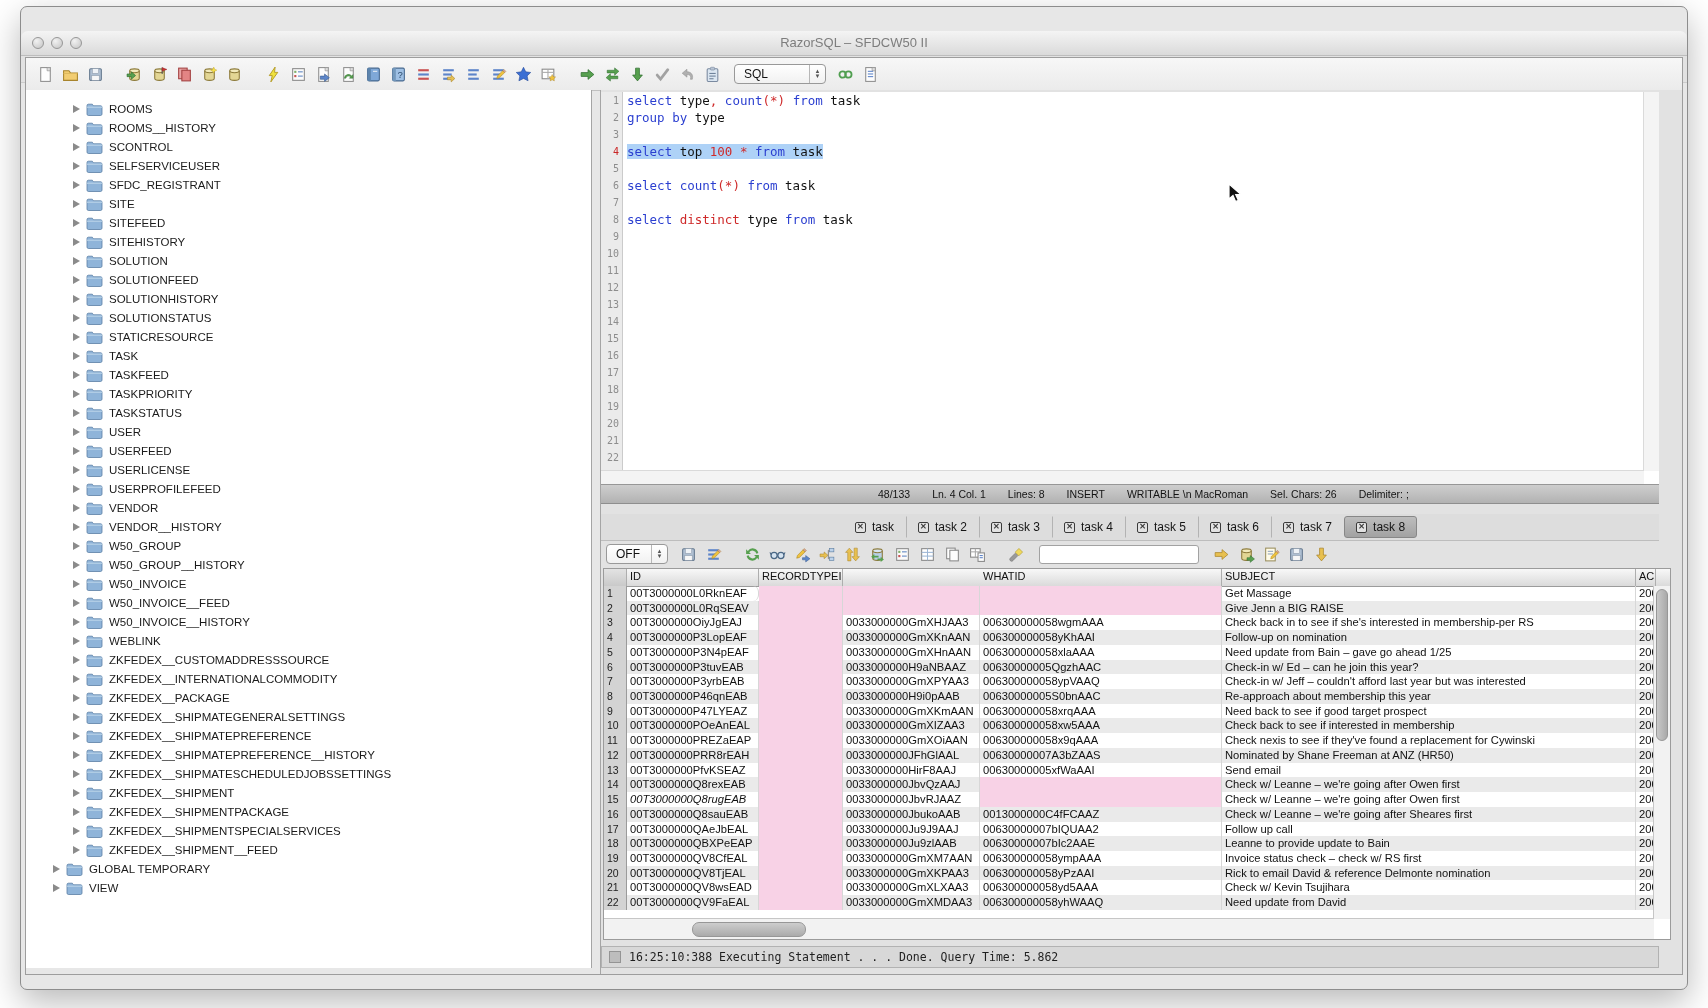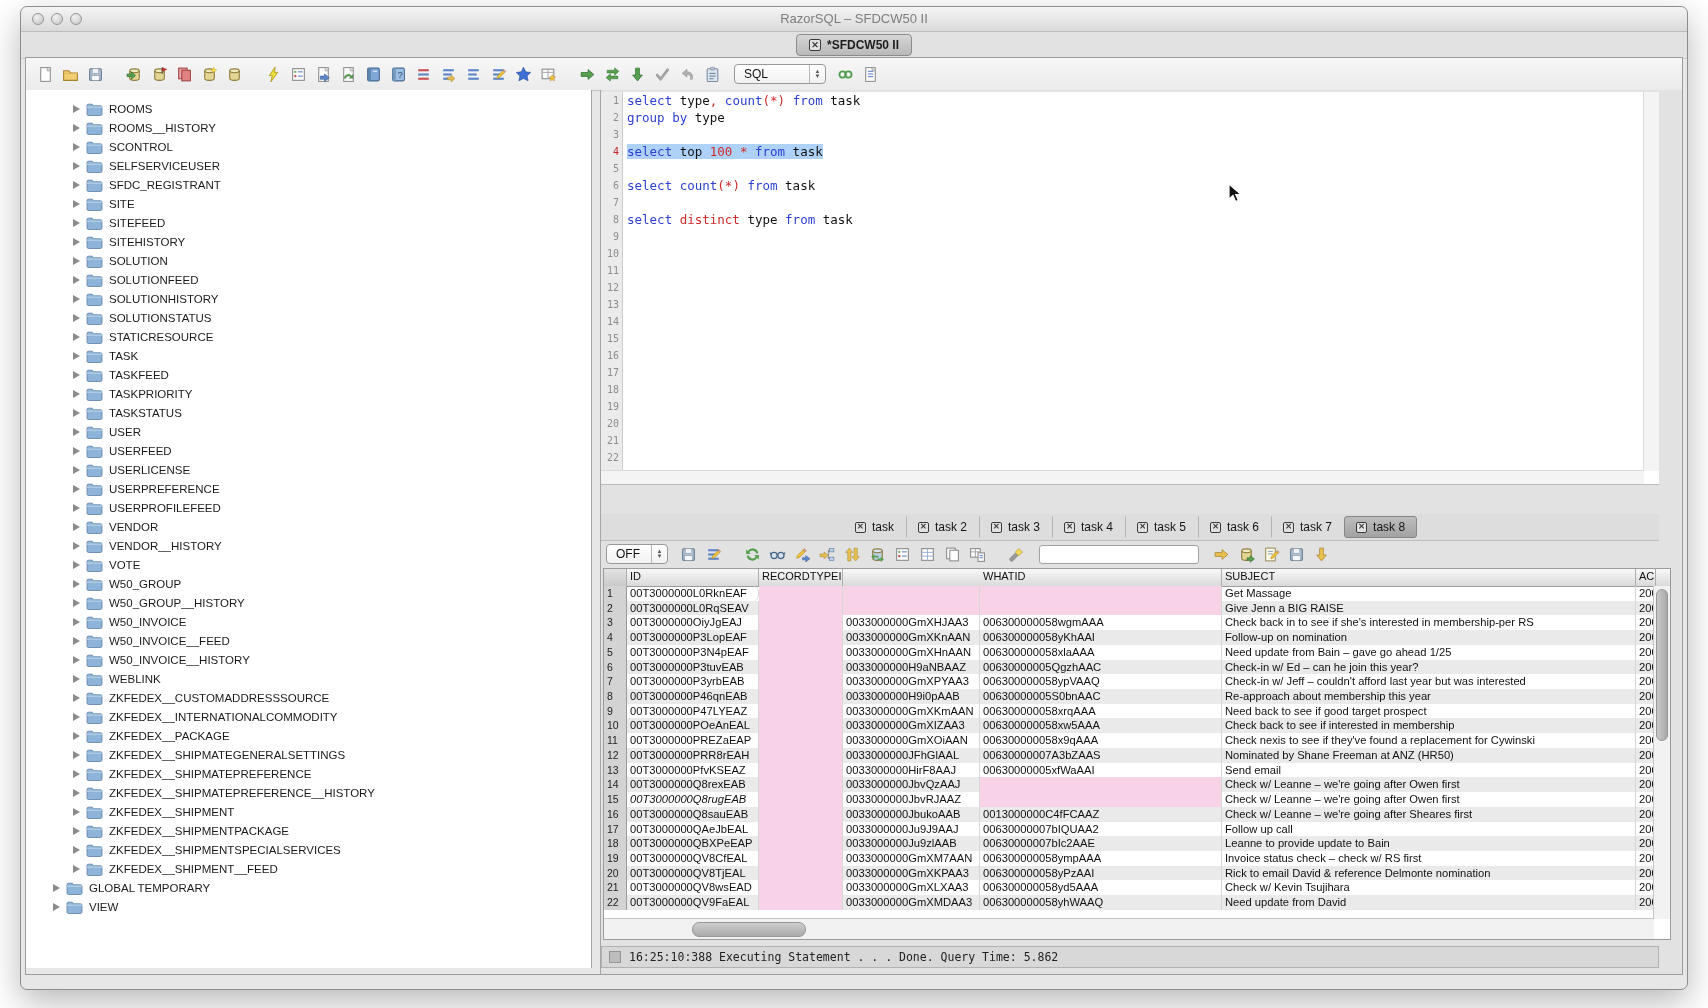--- a/index.html
+++ b/index.html
@@ -1,19 +1,19 @@
 <!DOCTYPE html>
 <html><head>
 <meta charset="utf-8">
 <style>
   html,body{margin:0;padding:0;}
   body{width:1708px;height:1008px;background:#ffffff;font-family:"Liberation Sans",sans-serif;position:relative;overflow:hidden;}
   .window{position:absolute;left:20px;top:6px;width:1666px;height:982px;background:#e7e7e7;border:1px solid #8d8d8d;border-radius:7px;box-shadow:0 12px 34px rgba(0,0,0,.28);}
   
-  .titlebar{height:24px;background:linear-gradient(#f4f4f4,#dadada);border-bottom:1px solid #bdbdbd;border-radius:7px 7px 0 0;position:relative;}
+  .titlebar{height:24px;background:linear-gradient(#f4f4f4,#dadada);border-bottom:1px solid #bdbdbd;border-radius:7px 7px 0 0;position:relative;margin-top:24px;}
   .lights{position:absolute;left:11px;top:6px;display:flex;gap:7px;}
   .light{width:12px;height:12px;border-radius:50%;background:radial-gradient(circle at 35% 30%,#f2f2f2,#c3c3c3);border:1px solid #979797;box-sizing:border-box;}
   .title{text-align:center;line-height:24px;color:#7d7d7d;font-size:13px;}
   
   .tabstrip{height:26px;background:#e2e2e2;position:relative;border-bottom:1px solid #cccccc;}
   .doc-tab{position:absolute;left:50%;transform:translateX(-50%);top:2px;height:20px;display:flex;align-items:center;gap:6px;padding:0 12px;background:linear-gradient(#d6d6d6,#b9b9b9);border:1px solid #8b8b8b;border-radius:4px;font-weight:bold;font-size:12px;color:#1d1d1d;}
   .xbox{width:12px;height:12px;border:1.5px solid #3b3b3b;border-radius:2px;display:flex;align-items:center;justify-content:center;font-size:9px;line-height:1;color:#3b3b3b;background:#e2e2e2;box-sizing:border-box;font-weight:bold;}
   .xbox.small{width:11px;height:11px;font-size:8px;}
   
   .mainpanel{position:absolute;left:4px;right:4px;top:50px;bottom:14px;border:1px solid #9d9d9d;background:#e7e7e7;}
@@ -555,30 +555,20 @@
             <span>USERLICENSE</span>
           </div>
           <div class="titem">
             <span class="tri"></span>
             <span class="fold">
               <svg width="17" height="14" viewBox="0 0 17 14">
                 <path d="M1 3.5c0-.8.6-1.3 1.3-1.3h4l1.2 1.6h7.2c.7 0 1.3.5 1.3 1.3v7c0 .8-.6 1.4-1.3 1.4H2.3c-.7 0-1.3-.6-1.3-1.4z" fill="#8fb4d9" stroke="#5a7fa5" stroke-width=".8"></path>
                 <path d="M1 5.2h15" stroke="#b8d2e8" stroke-width="1.2"></path>
               </svg>
             </span>
-            <span>USERPREFERENCE</span>
-          </div>
-          <div class="titem">
-            <span class="tri"></span>
-            <span class="fold">
-              <svg width="17" height="14" viewBox="0 0 17 14">
-                <path d="M1 3.5c0-.8.6-1.3 1.3-1.3h4l1.2 1.6h7.2c.7 0 1.3.5 1.3 1.3v7c0 .8-.6 1.4-1.3 1.4H2.3c-.7 0-1.3-.6-1.3-1.4z" fill="#8fb4d9" stroke="#5a7fa5" stroke-width=".8"></path>
-                <path d="M1 5.2h15" stroke="#b8d2e8" stroke-width="1.2"></path>
-              </svg>
-            </span>
             <span>USERPROFILEFEED</span>
           </div>
           <div class="titem">
             <span class="tri"></span>
             <span class="fold">
               <svg width="17" height="14" viewBox="0 0 17 14">
                 <path d="M1 3.5c0-.8.6-1.3 1.3-1.3h4l1.2 1.6h7.2c.7 0 1.3.5 1.3 1.3v7c0 .8-.6 1.4-1.3 1.4H2.3c-.7 0-1.3-.6-1.3-1.4z" fill="#8fb4d9" stroke="#5a7fa5" stroke-width=".8"></path>
                 <path d="M1 5.2h15" stroke="#b8d2e8" stroke-width="1.2"></path>
               </svg>
             </span>
@@ -595,30 +585,20 @@
             <span>VENDOR__HISTORY</span>
           </div>
           <div class="titem">
             <span class="tri"></span>
             <span class="fold">
               <svg width="17" height="14" viewBox="0 0 17 14">
                 <path d="M1 3.5c0-.8.6-1.3 1.3-1.3h4l1.2 1.6h7.2c.7 0 1.3.5 1.3 1.3v7c0 .8-.6 1.4-1.3 1.4H2.3c-.7 0-1.3-.6-1.3-1.4z" fill="#8fb4d9" stroke="#5a7fa5" stroke-width=".8"></path>
                 <path d="M1 5.2h15" stroke="#b8d2e8" stroke-width="1.2"></path>
               </svg>
             </span>
-            <span>VOTE</span>
-          </div>
-          <div class="titem">
-            <span class="tri"></span>
-            <span class="fold">
-              <svg width="17" height="14" viewBox="0 0 17 14">
-                <path d="M1 3.5c0-.8.6-1.3 1.3-1.3h4l1.2 1.6h7.2c.7 0 1.3.5 1.3 1.3v7c0 .8-.6 1.4-1.3 1.4H2.3c-.7 0-1.3-.6-1.3-1.4z" fill="#8fb4d9" stroke="#5a7fa5" stroke-width=".8"></path>
-                <path d="M1 5.2h15" stroke="#b8d2e8" stroke-width="1.2"></path>
-              </svg>
-            </span>
             <span>W50_GROUP</span>
           </div>
           <div class="titem">
             <span class="tri"></span>
             <span class="fold">
               <svg width="17" height="14" viewBox="0 0 17 14">
                 <path d="M1 3.5c0-.8.6-1.3 1.3-1.3h4l1.2 1.6h7.2c.7 0 1.3.5 1.3 1.3v7c0 .8-.6 1.4-1.3 1.4H2.3c-.7 0-1.3-.6-1.3-1.4z" fill="#8fb4d9" stroke="#5a7fa5" stroke-width=".8"></path>
                 <path d="M1 5.2h15" stroke="#b8d2e8" stroke-width="1.2"></path>
               </svg>
             </span>
@@ -716,20 +696,30 @@
           </div>
           <div class="titem">
             <span class="tri"></span>
             <span class="fold">
               <svg width="17" height="14" viewBox="0 0 17 14">
                 <path d="M1 3.5c0-.8.6-1.3 1.3-1.3h4l1.2 1.6h7.2c.7 0 1.3.5 1.3 1.3v7c0 .8-.6 1.4-1.3 1.4H2.3c-.7 0-1.3-.6-1.3-1.4z" fill="#8fb4d9" stroke="#5a7fa5" stroke-width=".8"></path>
                 <path d="M1 5.2h15" stroke="#b8d2e8" stroke-width="1.2"></path>
               </svg>
             </span>
             <span>ZKFEDEX__SHIPMATEPREFERENCE__HISTORY</span>
+          </div>
+          <div class="titem">
+            <span class="tri"></span>
+            <span class="fold">
+              <svg width="17" height="14" viewBox="0 0 17 14">
+                <path d="M1 3.5c0-.8.6-1.3 1.3-1.3h4l1.2 1.6h7.2c.7 0 1.3.5 1.3 1.3v7c0 .8-.6 1.4-1.3 1.4H2.3c-.7 0-1.3-.6-1.3-1.4z" fill="#8fb4d9" stroke="#5a7fa5" stroke-width=".8"></path>
+                <path d="M1 5.2h15" stroke="#b8d2e8" stroke-width="1.2"></path>
+              </svg>
+            </span>
+            <span>ZKFEDEX__SHIPMATESCHEDULEDJOBSSETTINGS</span>
           </div>
           <div class="titem">
             <span class="tri"></span>
             <span class="fold">
               <svg width="17" height="14" viewBox="0 0 17 14">
                 <path d="M1 3.5c0-.8.6-1.3 1.3-1.3h4l1.2 1.6h7.2c.7 0 1.3.5 1.3 1.3v7c0 .8-.6 1.4-1.3 1.4H2.3c-.7 0-1.3-.6-1.3-1.4z" fill="#8fb4d9" stroke="#5a7fa5" stroke-width=".8"></path>
                 <path d="M1 5.2h15" stroke="#b8d2e8" stroke-width="1.2"></path>
               </svg>
             </span>
             <span>ZKFEDEX__SHIPMENT</span>
@@ -833,20 +823,29 @@
               <div class="codeline"></div>
               <div class="codeline"></div>
               <div class="codeline"></div>
               <div class="codeline"></div>
               <div class="codeline"></div>
               <div class="codeline"></div>
             </div>
           <div class="evtrack"></div>
           <div class="ehtrack"></div>
         </div>
+        <div class="estatus" id="estatus">
+            <span>48/133</span>
+            <span>Ln. 4 Col. 1</span>
+            <span>Lines: 8</span>
+            <span>INSERT</span>
+            <span>WRITABLE \n MacRoman</span>
+            <span>Sel. Chars: 26</span>
+            <span>Delimiter: ;</span>
+          </div>
         <div class="tabsrow" id="tabsrow">
             <div class="rtab">
               <span class="xbox small">✕</span>
               <span>task</span>
             </div>
             <div class="rtab sep-line">
               <span class="xbox small">✕</span>
               <span>task 2</span>
             </div>
             <div class="rtab sep-line">

